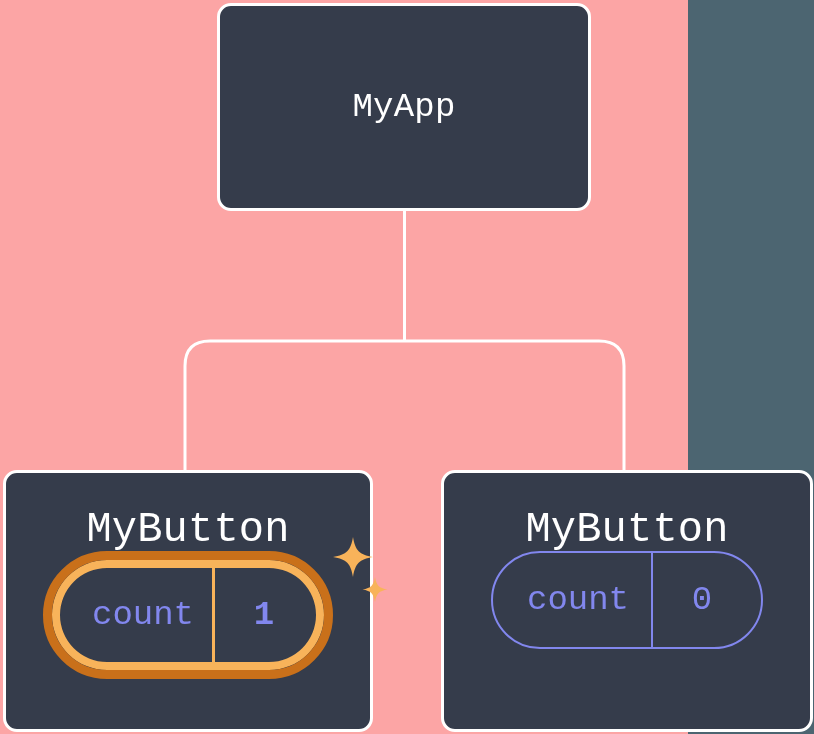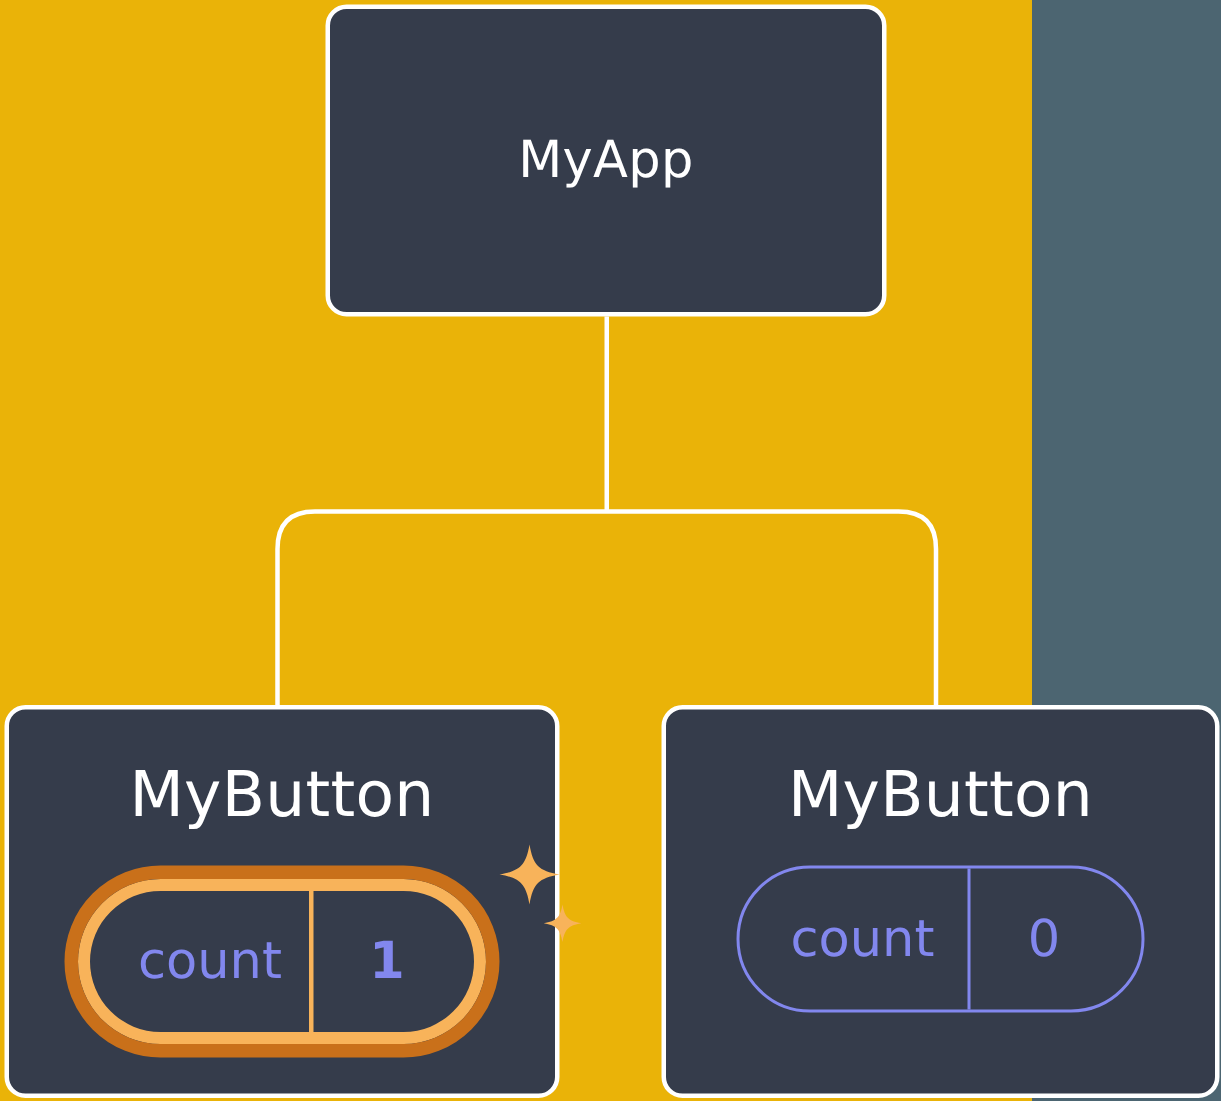--- a/index.html
+++ b/index.html
@@ -11,21 +11,22 @@
     width: 814px;
     height: 734px;
     overflow: hidden;
     font-family: "DejaVu Sans", "Liberation Sans", sans-serif;
   }
 
   #stage {
     position: relative;
     width: 688px;
     height: 734px;
-    background: #eab308;
+    background: #fca5a5;
+    font-family: Liberation Mono, monospace;
   }
 
   
   #connectors {
     position: absolute;
     left: 0;
     top: 0;
     width: 814px;
     height: 734px;
     pointer-events: none;
@@ -77,21 +78,20 @@
   }
 
   .node-child-left .node-title,
   .node-child-right .node-title {
     font-size: 42px;
   }
 
   
   .pill-wrap {
     position: relative;
-    margin-top: 26px;
     display: flex;
     align-items: center;
     justify-content: center;
   }
 
   .pill {
     display: flex;
     align-items: stretch;
     box-sizing: border-box;
     border-radius: 999px;

